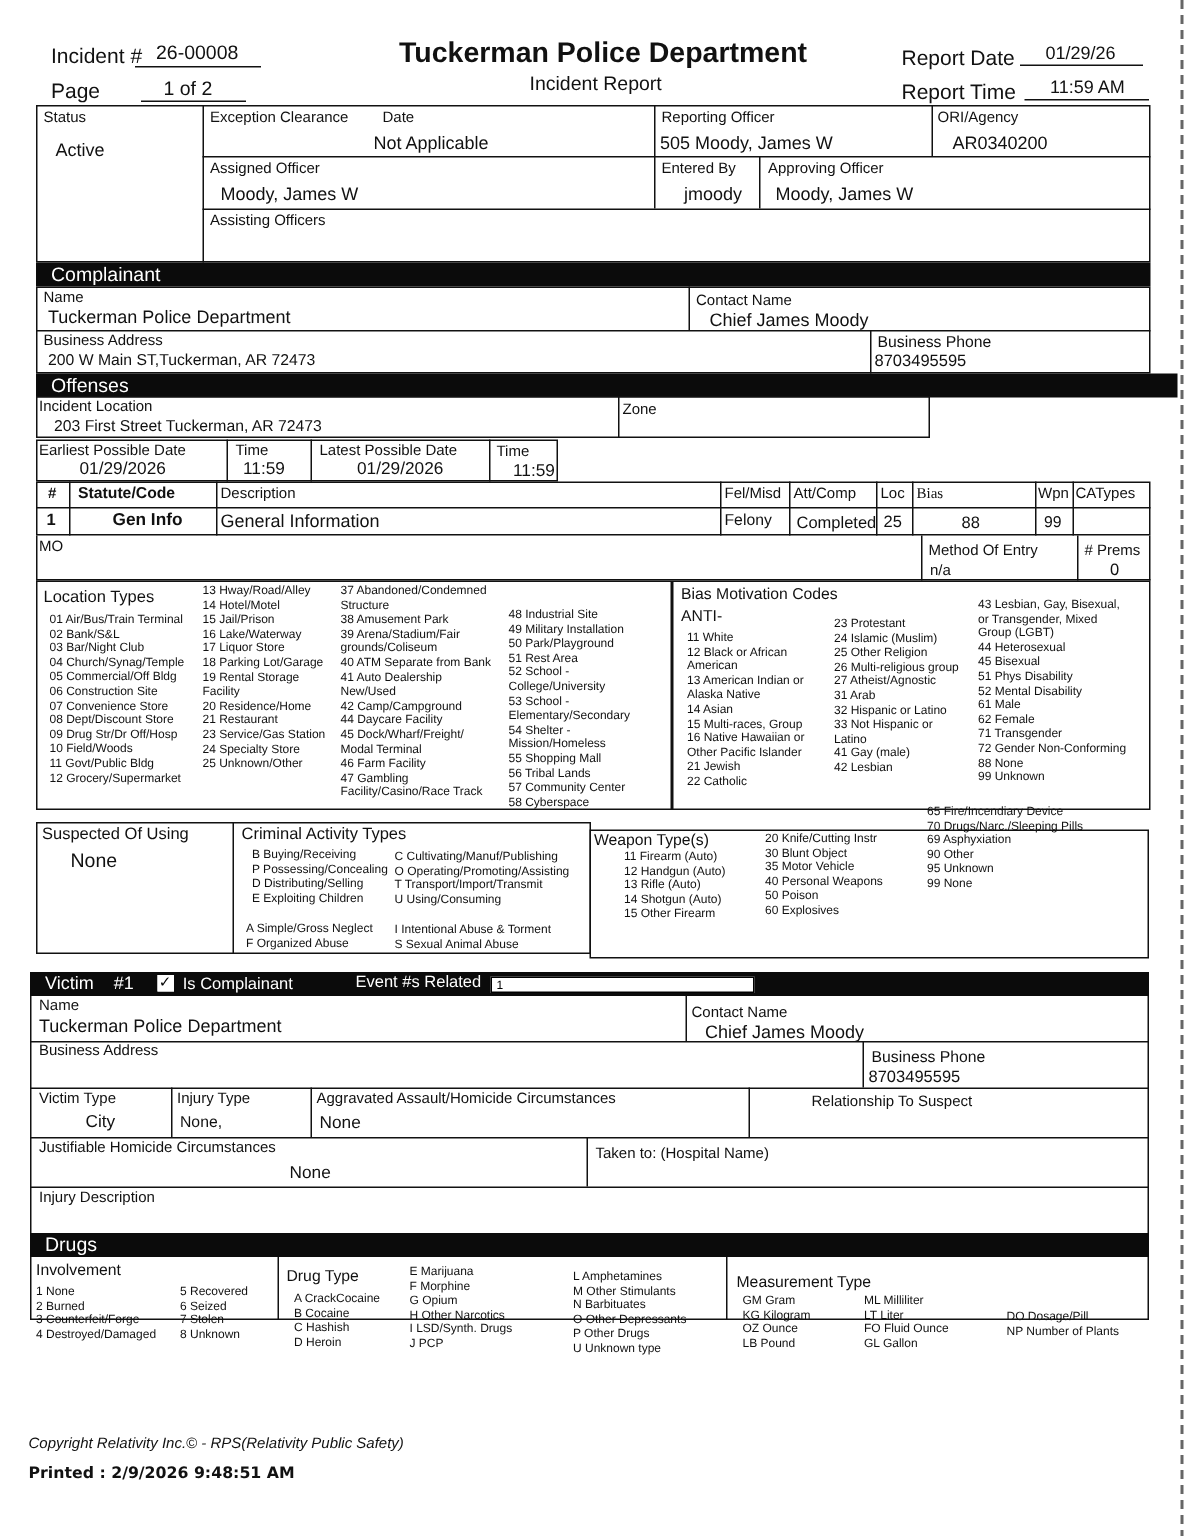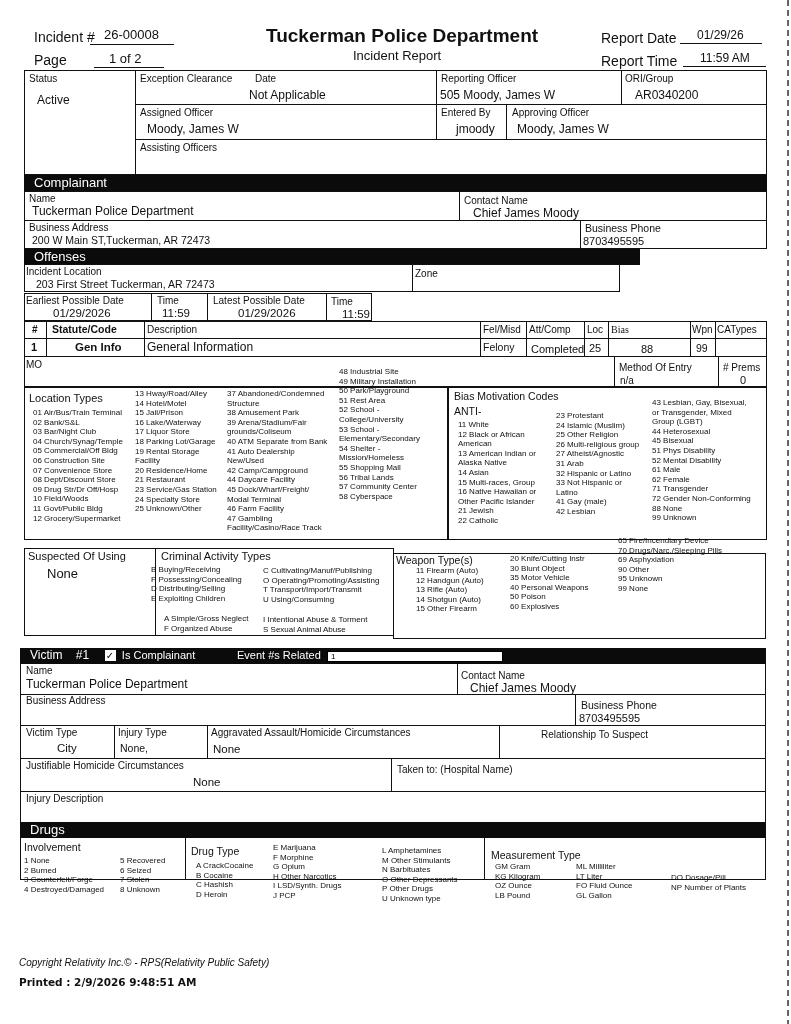--- a/index.html
+++ b/index.html
@@ -51,21 +51,21 @@
 <div class="vline" style="left:621px;top:70px;height:34px;"></div>
 <div class="vline" style="left:506px;top:104px;height:35px;"></div>
 
 <span class="lbl" style="left:29px;top:73px;">Status</span>
 <span class="val" style="left:37px;top:94px;">Active</span>
 <span class="lbl" style="left:140px;top:73px;">Exception Clearance</span>
 <span class="lbl" style="left:255px;top:73px;">Date</span>
 <span class="val" style="left:249px;top:89px;">Not Applicable</span>
 <span class="lbl" style="left:441px;top:73px;">Reporting Officer</span>
 <span class="val" style="left:440px;top:89px;">505   Moody, James W</span>
-<span class="lbl" style="left:625px;top:73px;">ORI/Group</span>
+<span class="lbl" style="left:625px;top:73px;">ORI/Agency</span>
 <span class="val" style="left:635px;top:89px;">AR0340200</span>
 <span class="lbl" style="left:140px;top:107px;">Assigned Officer</span>
 <span class="val" style="left:147px;top:123px;">Moody, James W</span>
 <span class="lbl" style="left:441px;top:107px;">Entered By</span>
 <span class="val" style="left:456px;top:123px;">jmoody</span>
 <span class="lbl" style="left:512px;top:107px;">Approving Officer</span>
 <span class="val" style="left:517px;top:123px;">Moody, James W</span>
 <span class="lbl" style="left:140px;top:142px;">Assisting Officers</span>
 
 <div class="bar" style="left:24px;top:175px;width:743px;height:16px;">Complainant</div>
@@ -75,21 +75,21 @@
 <div class="vline" style="left:580px;top:220px;height:29px;"></div>
 <span class="lbl" style="left:29px;top:193px;">Name</span>
 <span class="val" style="left:32px;top:205px;">Tuckerman Police Department</span>
 <span class="lbl" style="left:464px;top:195px;">Contact Name</span>
 <span class="val" style="left:473px;top:207px;">Chief James Moody</span>
 <span class="lbl" style="left:29px;top:222px;">Business Address</span>
 <span class="lbl" style="left:32px;top:235px;font-size:10.5px;">200 W Main ST,Tuckerman, AR  72473</span>
 <span class="lbl" style="left:585px;top:223px;font-size:10.5px;">Business Phone</span>
 <span class="val" style="left:583px;top:235px;font-size:11px;">8703495595</span>
 
-<div class="bar" style="left:24px;top:249px;width:616px;height:16px;">Offenses</div>
+<div class="bar" style="left:24px;top:249px;width:761px;height:16px;">Offenses</div>
 <div class="box" style="left:24px;top:264px;width:596px;height:28px;"></div>
 <div class="vline" style="left:412px;top:264px;height:28px;"></div>
 <span class="lbl" style="left:26px;top:266px;">Incident Location</span>
 <span class="lbl" style="left:36px;top:279px;font-size:10.5px;">203 First Street   Tuckerman, AR  72473</span>
 <span class="lbl" style="left:415px;top:268px;">Zone</span>
 
 <div class="box" style="left:24px;top:293px;width:348px;height:28px;"></div>
 <div class="vline" style="left:151px;top:293px;height:28px;"></div>
 <div class="vline" style="left:207px;top:293px;height:28px;"></div>
 <div class="vline" style="left:326px;top:293px;height:28px;"></div>
@@ -185,21 +185,21 @@
   <div>41 Auto Dealership</div>
   <div>New/Used</div>
   <div>42 Camp/Campground</div>
   <div>44 Daycare Facility</div>
   <div>45 Dock/Wharf/Freight/</div>
   <div>Modal Terminal</div>
   <div>46 Farm Facility</div>
   <div>47 Gambling</div>
   <div>Facility/Casino/Race Track</div>
 </div>
-<div class="abs list small" style="left:339px;top:367px;">
+<div class="abs list small" style="left:339px;top:405px;">
   <div>48  Industrial Site</div>
   <div>49  Military Installation</div>
   <div>50  Park/Playground</div>
   <div>51  Rest Area</div>
   <div>52  School -</div>
   <div>College/University</div>
   <div>53  School -</div>
   <div>Elementary/Secondary</div>
   <div>54  Shelter -</div>
   <div>Mission/Homeless</div>
@@ -252,21 +252,21 @@
   <div>72 Gender Non-Conforming</div>
   <div>88 None</div>
   <div>99 Unknown</div>
 </div>
 
 <div class="box" style="left:24px;top:548px;width:370px;height:88px;"></div>
 <div class="vline" style="left:155px;top:548px;height:88px;"></div>
 <span class="abs" style="left:28px;top:550px;font-size:11px;">Suspected Of Using</span>
 <span class="abs" style="left:47px;top:566px;font-size:13px;">None</span>
 <span class="abs" style="left:161px;top:550px;font-size:11px;">Criminal Activity Types</span>
-<div class="abs list small" style="left:151px;top:565px;">
+<div class="abs list small" style="left:168px;top:565px;">
   <div>B Buying/Receiving</div>
   <div>P Possessing/Concealing</div>
   <div>D Distributing/Selling</div>
   <div>E Exploiting Children</div>
 </div>
 <div class="abs list small" style="left:263px;top:566px;">
   <div>C Cultivating/Manuf/Publishing</div>
   <div>O Operating/Promoting/Assisting</div>
   <div>T Transport/Import/Transmit</div>
   <div>U Using/Consuming</div>

